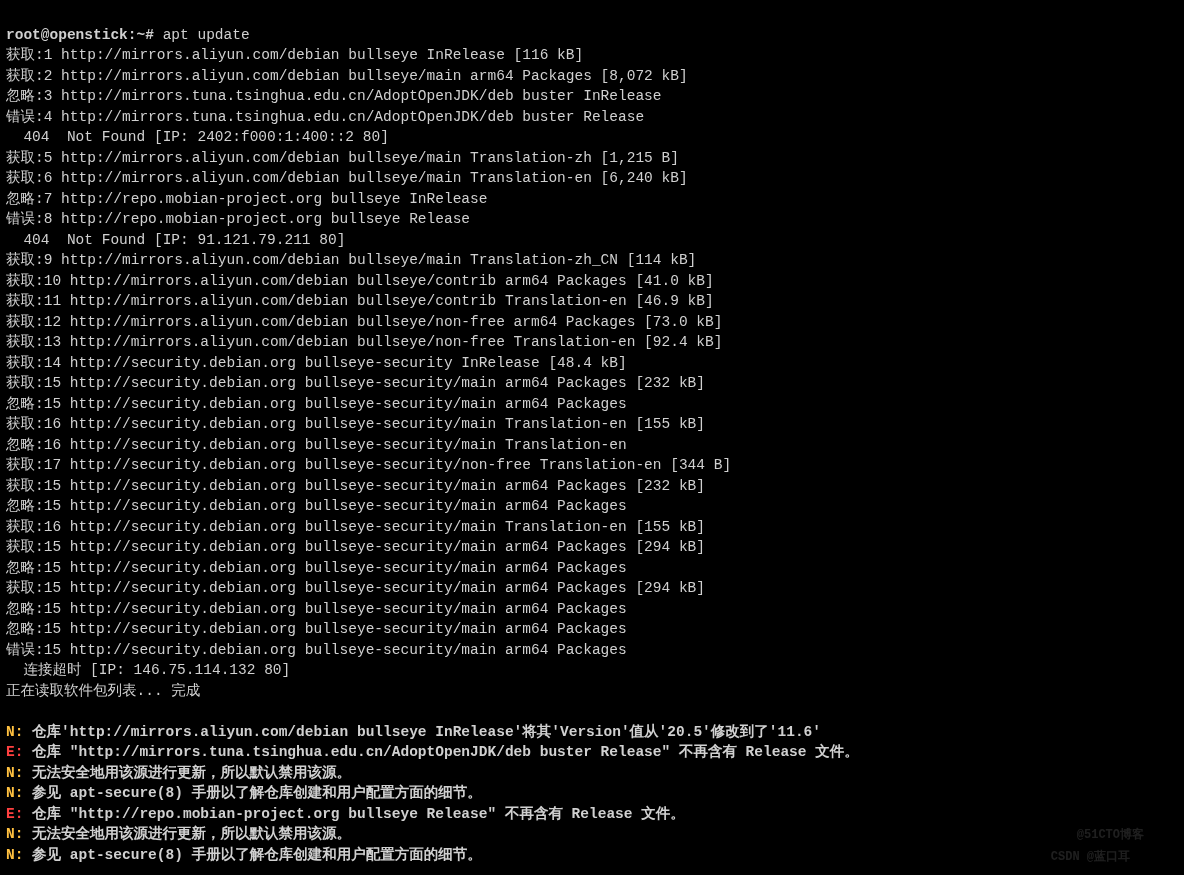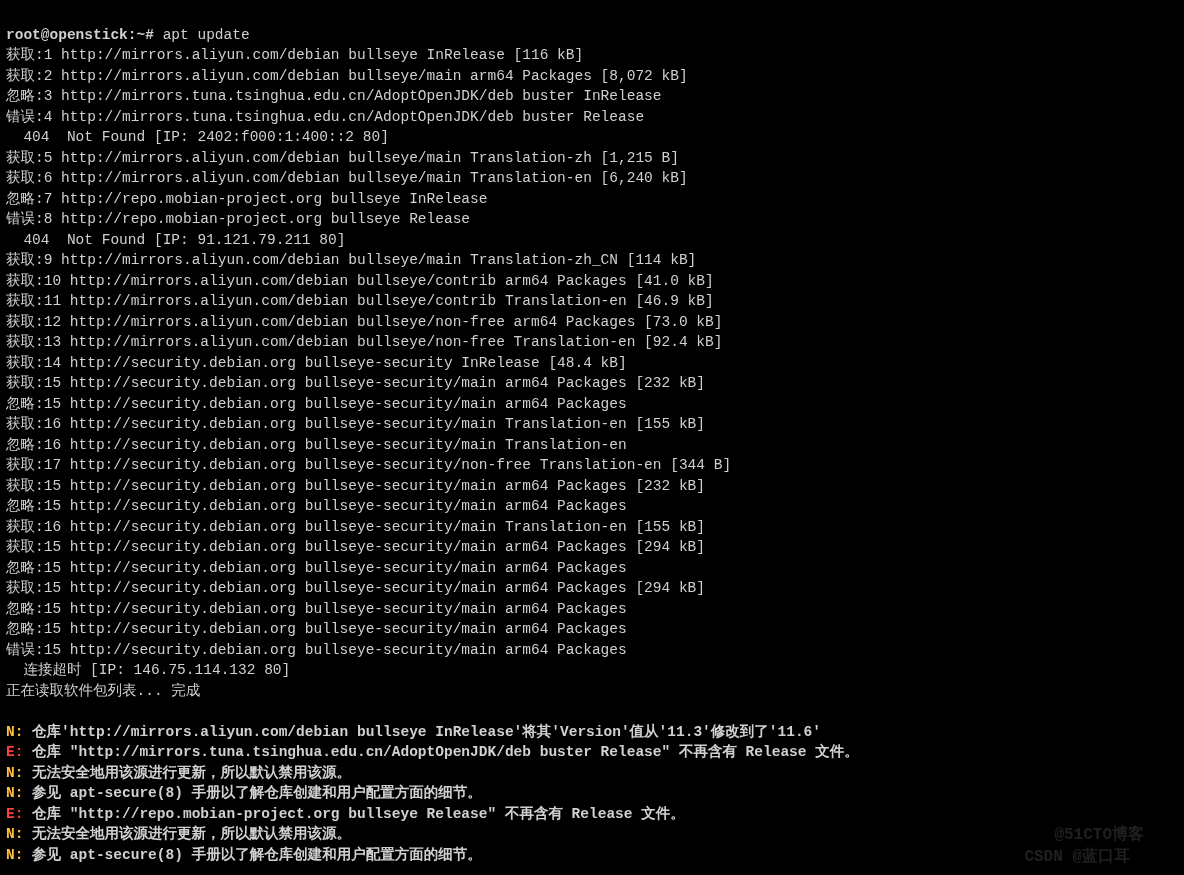--- a/index.html
+++ b/index.html
@@ -19,21 +19,21 @@
     white-space: pre;
     padding: 4px 6px;
   }
   .bold { font-weight: bold; }
   .red  { color: #ff4040; font-weight: bold; }
   .yel  { color: #ffc040; font-weight: bold; }
   .white{ color: #d0d0d0; }
   .watermark {
     position: absolute;
     color: rgba(255,255,255,0.12);
-    font-size: 16px;
+    font-size: 12px;
     pointer-events: none;
     font-weight: bold;
   }
   .wm-top { right: 40px; bottom: 30px; }
   .wm-bot { right: 54px; bottom: 8px; }
 </style>
 </head>
 <body>
 
 <div class="terminal">
@@ -63,21 +63,21 @@
 忽略:15 http://security.debian.org bullseye-security/main arm64 Packages
 获取:16 http://security.debian.org bullseye-security/main Translation-en [155 kB]
 获取:15 http://security.debian.org bullseye-security/main arm64 Packages [294 kB]
 忽略:15 http://security.debian.org bullseye-security/main arm64 Packages
 获取:15 http://security.debian.org bullseye-security/main arm64 Packages [294 kB]
 忽略:15 http://security.debian.org bullseye-security/main arm64 Packages
 忽略:15 http://security.debian.org bullseye-security/main arm64 Packages
 错误:15 http://security.debian.org bullseye-security/main arm64 Packages
   连接超时 [IP: 146.75.114.132 80]
 正在读取软件包列表... 完成</div><div id="notices">
-<span class="yel">N:</span><span class="bold white"> 仓库'http://mirrors.aliyun.com/debian bullseye InRelease'将其'Version'值从'11.3'修改到了'11.6'</span>
+<span class="yel">N:</span><span class="bold white"> 仓库'http://mirrors.aliyun.com/debian bullseye InRelease'将其'Version'值从'20.5'修改到了'11.6'</span>
 <span class="red">E:</span><span class="bold white"> 仓库 "http://mirrors.tuna.tsinghua.edu.cn/AdoptOpenJDK/deb buster Release" 不再含有 Release 文件。</span>
 <span class="yel">N:</span><span class="bold white"> 无法安全地用该源进行更新，所以默认禁用该源。</span>
 <span class="yel">N:</span><span class="bold white"> 参见 apt-secure(8) 手册以了解仓库创建和用户配置方面的细节。</span>
 <span class="red">E:</span><span class="bold white"> 仓库 "http://repo.mobian-project.org bullseye Release" 不再含有 Release 文件。</span>
 <span class="yel">N:</span><span class="bold white"> 无法安全地用该源进行更新，所以默认禁用该源。</span>
 <span class="yel">N:</span><span class="bold white"> 参见 apt-secure(8) 手册以了解仓库创建和用户配置方面的细节。</span></div></div>
 
 <div class="watermark wm-top">@51CTO博客</div>
 <div class="watermark wm-bot">CSDN @蓝口耳</div>
 

